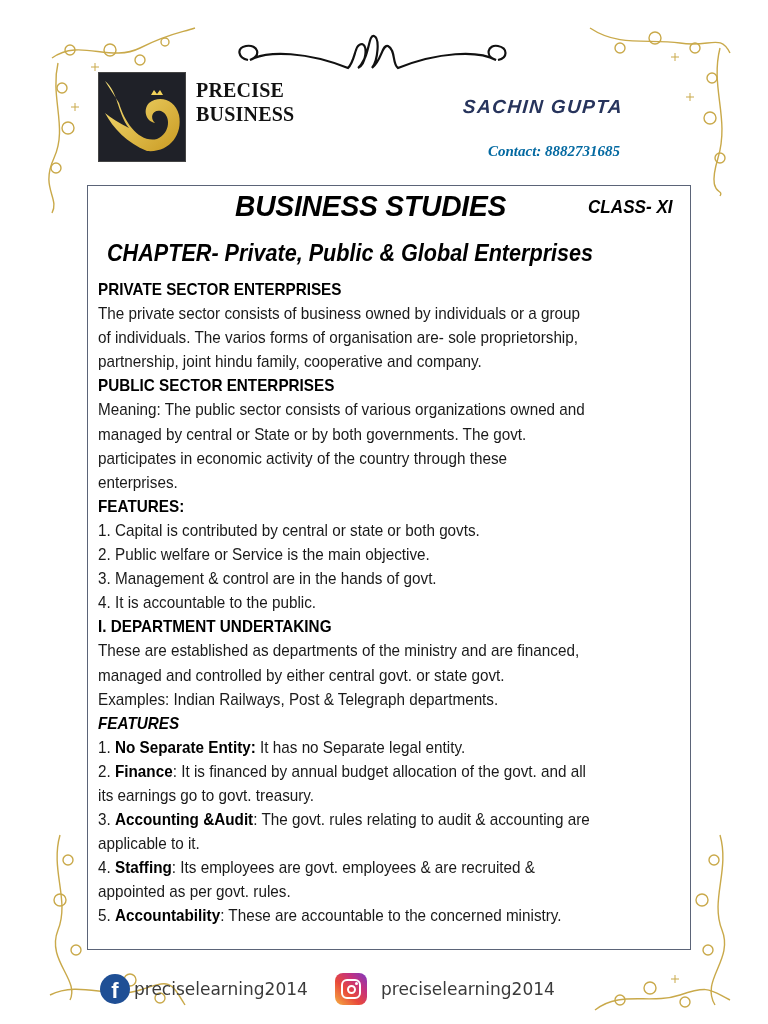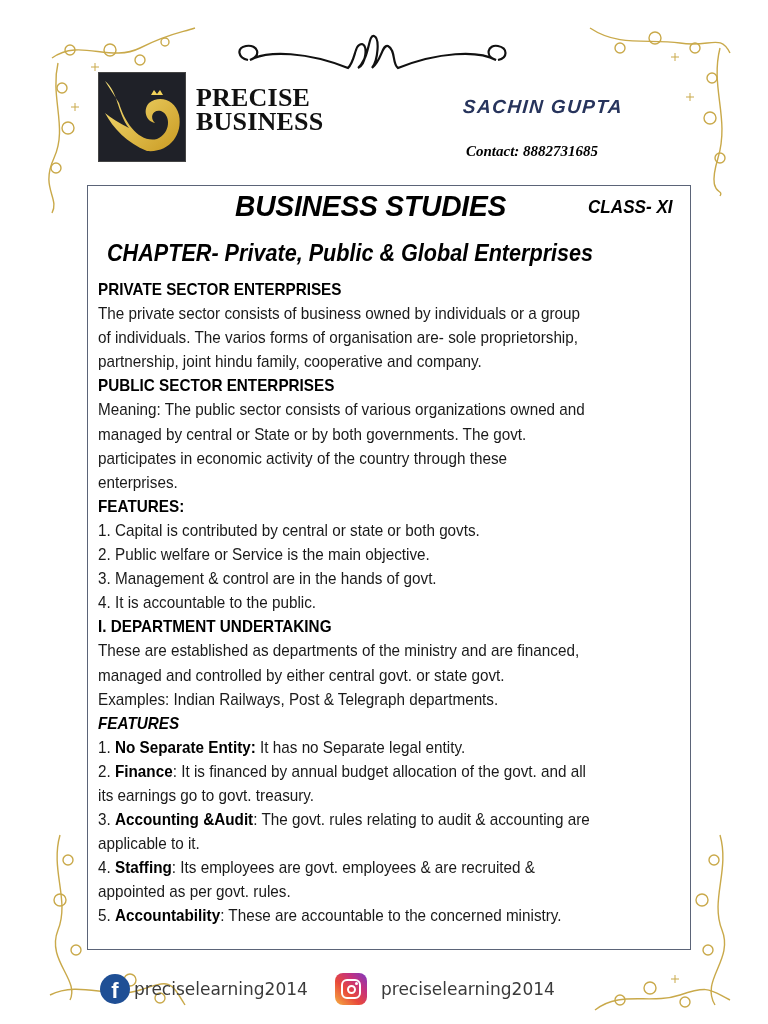--- a/index.html
+++ b/index.html
@@ -9,24 +9,24 @@
     .corner { position: absolute; }
     .corner-tl { left: 40px; top: 18px; width: 160px; height: 200px; }
     .corner-tr { left: 580px; top: 18px; width: 160px; height: 180px; }
     .corner-bl { left: 40px; top: 830px; width: 150px; height: 190px; }
     .corner-br { left: 590px; top: 830px; width: 150px; height: 190px; }
 
     .top-ornament { position: absolute; left: 228px; top: 30px; width: 290px; height: 46px; }
 
     .logo { position: absolute; left: 98px; top: 72px; width: 88px; height: 90px; background: #1f2128; border: 1px solid #444; }
 
-    .brand { position: absolute; left: 196px; top: 86px; font-family: "Liberation Serif", serif; font-weight: bold; font-size: 26px; line-height: 24px; color: #111; letter-spacing: 0.2px; }
+    .brand { position: absolute; left: 196px; top: 78px; font-family: "Liberation Serif", serif; font-weight: bold; font-size: 20px; line-height: 24px; color: #111; letter-spacing: 0.2px; }
 
     .author { position: absolute; left: 463px; top: 96px; font-family: "Liberation Sans", sans-serif; font-weight: bold; font-style: italic; font-size: 19px; letter-spacing: 1.4px; color: #27345c; transform: skewX(-4deg); }
-    .contact { position: absolute; left: 466px; top: 143px; font-family: "Liberation Serif", serif; font-weight: bold; font-style: italic; font-size: 15px; color: #000000; }
+    .contact { position: absolute; left: 488px; top: 143px; font-family: "Liberation Serif", serif; font-weight: bold; font-style: italic; font-size: 15px; color: #0369a1; }
 
     .content-box { position: absolute; left: 87px; top: 185px; width: 604px; height: 765px; border: 1.5px solid #5b6478; background: #fff; }
 
     .subject { position: absolute; left: 235px; top: 189px; font-family: "Liberation Sans", sans-serif; font-weight: bold; font-style: italic; font-size: 30px; letter-spacing: -0.2px; color: #000; transform: scaleX(0.94); transform-origin: left; }
     .class-label { position: absolute; left: 588px; top: 196px; font-family: "Liberation Sans", sans-serif; font-weight: bold; font-style: italic; font-size: 19px; color: #000; transform: scaleX(0.9); transform-origin: left; }
     .chapter { position: absolute; left: 107px; top: 239px; font-family: "Liberation Sans", sans-serif; font-weight: bold; font-style: italic; font-size: 24px; color: #000; transform: scaleX(0.9); transform-origin: left; white-space: nowrap; }
 
     .body-text { position: absolute; left: 98px; top: 278px; width: 600px; font-family: "Liberation Sans", sans-serif; font-size: 16.6px; line-height: 24.1px; color: #1a1a1a; transform: scaleX(0.92); transform-origin: left; }
     .body-text .line { white-space: nowrap; display: block; }
     .body-text .h { font-weight: bold; color: #000; }

